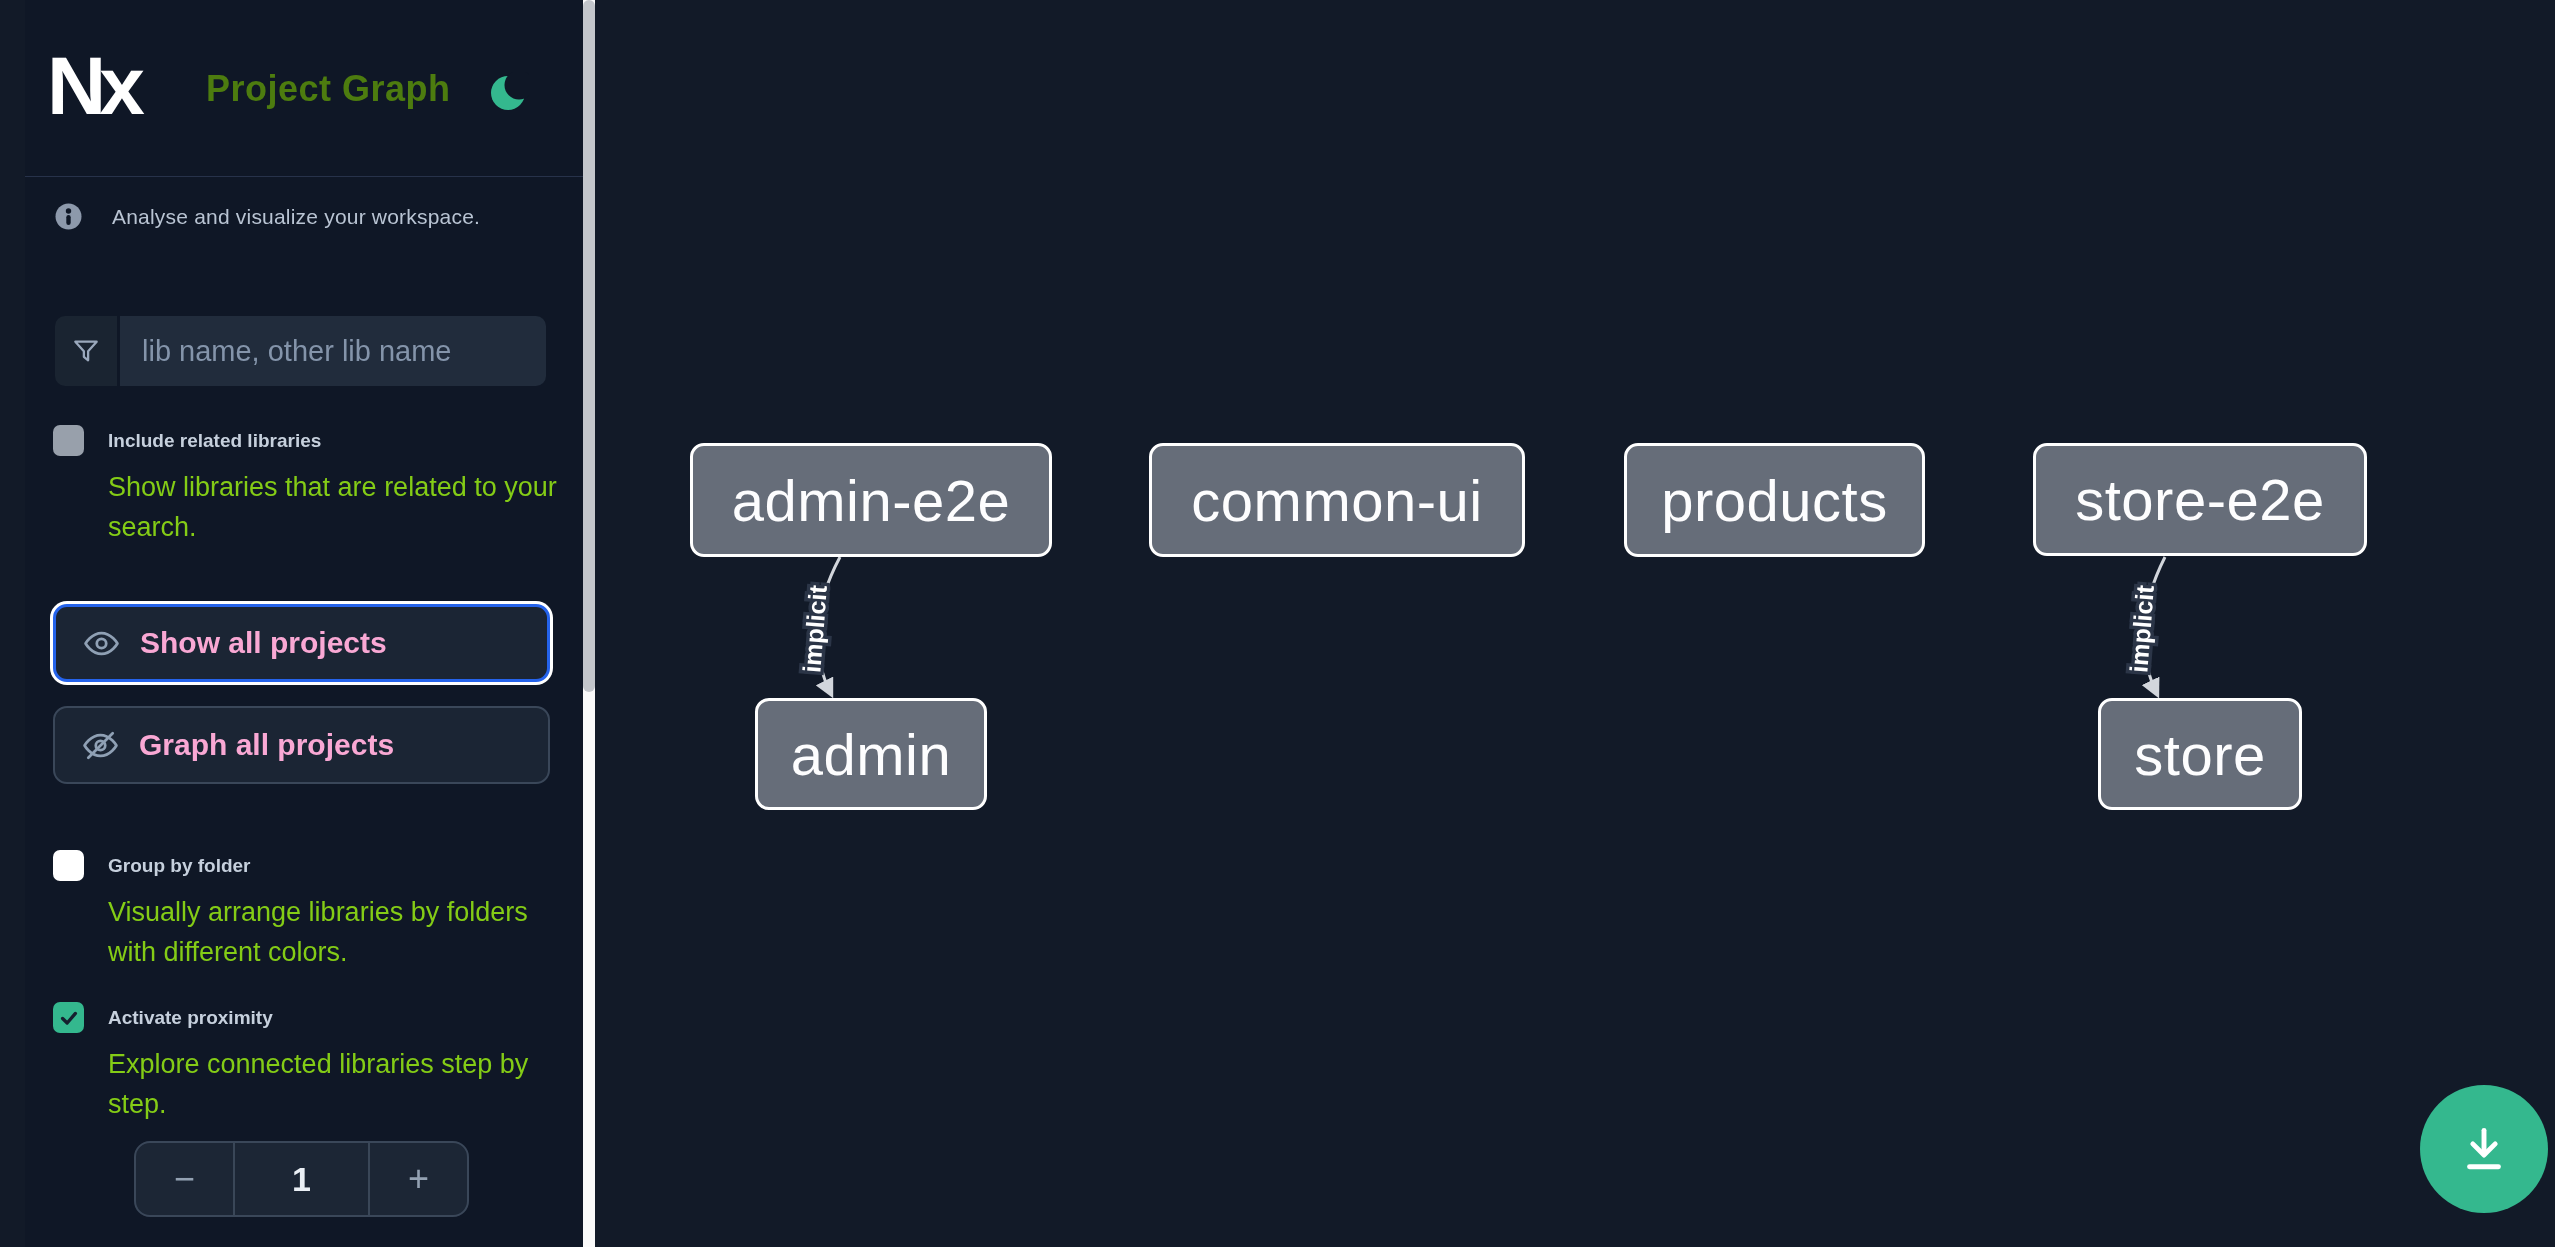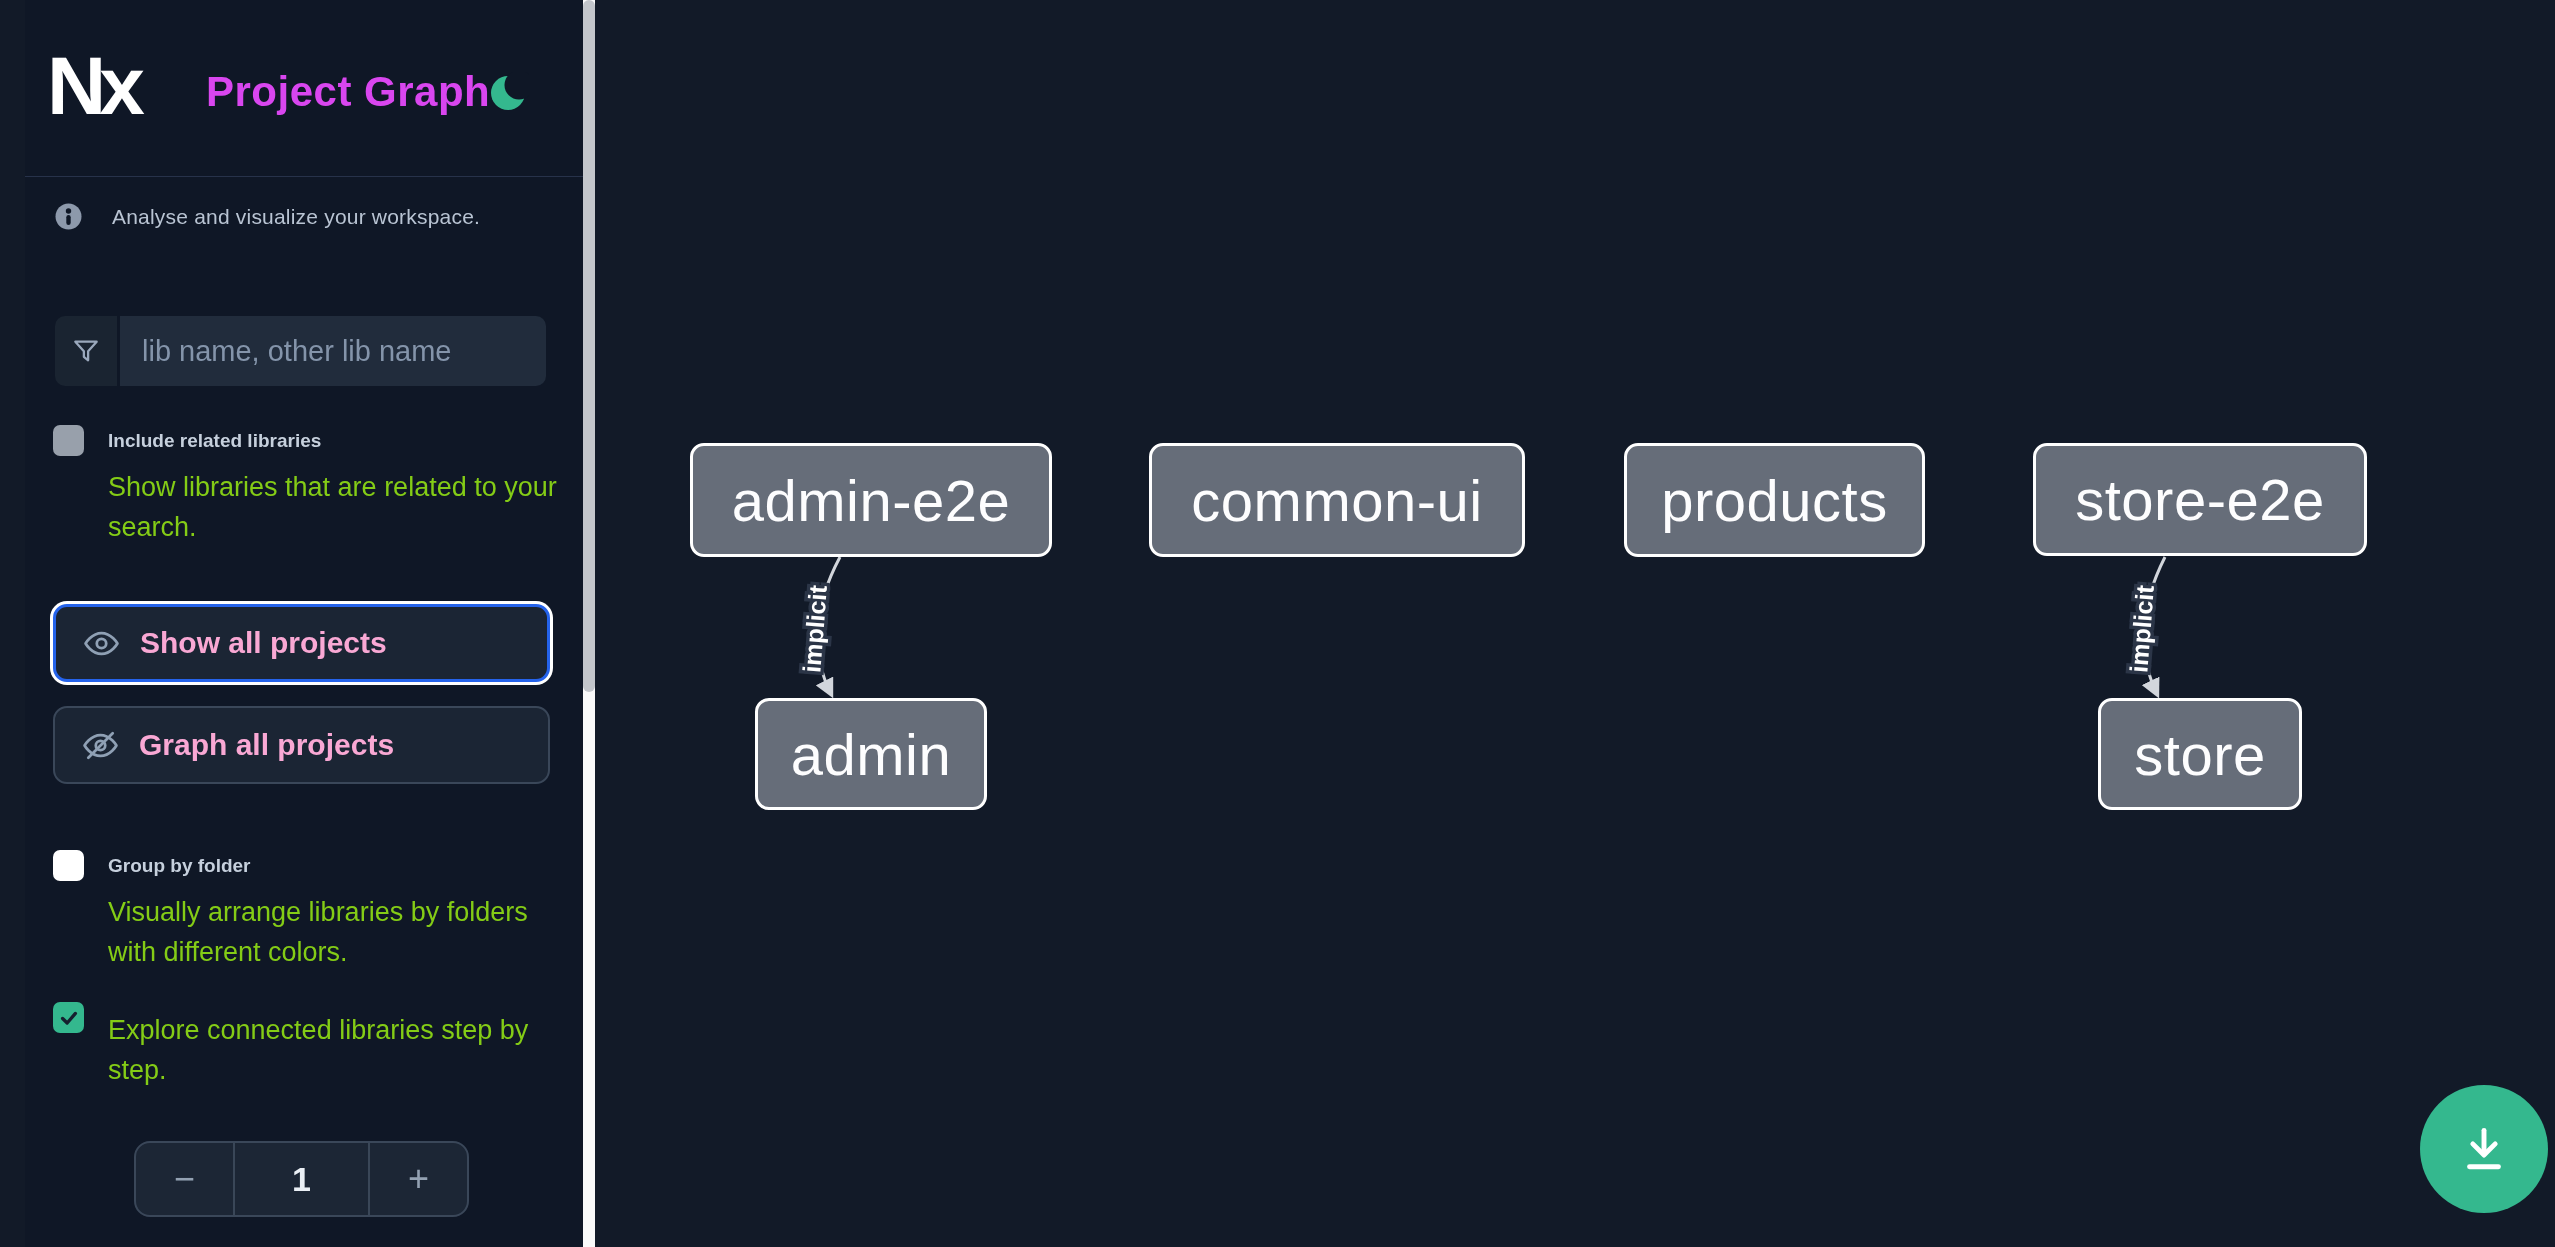--- a/index.html
+++ b/index.html
@@ -5,21 +5,21 @@
   * { margin:0; padding:0; box-sizing:border-box; }
   html,body { width:2555px; height:1247px; overflow:hidden; }
   body { font-family:"Liberation Sans", sans-serif; background:#121a28; }
   .app { position:relative; width:2555px; height:901px;margin-left:25px; }
 
   
   .sidebar { position:absolute; left:0; top:0; width:558px; height:1247px; background:#0f1726; }
   .sb-header { position:absolute; left:0; top:0; width:558px; height:177px; border-bottom:1px solid #27324a; }
   .logo { position:absolute; left:26px; top:50px; width:110px; height:76px; }
   .logo text { font-family:"Liberation Sans", sans-serif; }
-  .app-title { position:absolute; left:181px; top:68px; font-size:42px; font-weight:700; color:#d946ef; letter-spacing:0.5px; }
+  .app-title { position:absolute; left:181px; top:68px; font-size:36px; font-weight:700; color:#4d7c0f; letter-spacing:0.5px; }
   .moon { position:absolute; left:464px; top:72px; width:40px; height:40px; cursor:pointer; }
 
   .tagline-row { position:absolute; left:30px; top:203px; display:flex; align-items:center; gap:30px; }
   .tagline { font-size:21px; font-weight:500; color:#b9c4d3; letter-spacing:0.2px; }
 
   
   .filter { position:absolute; left:30px; top:316px; width:491px; height:70px; display:flex; }
   .filter-icon-cell { width:62px; height:70px; background:#1a2431; border-radius:10px 0 0 10px; display:flex; align-items:center; justify-content:center; }
   .filter-field { flex:1; height:70px; margin-left:3px; background:#212c3c; border:none; border-radius:0 10px 10px 0; padding:0 22px; font-size:29px; color:#cbd5e1; font-family:"Liberation Sans", sans-serif; outline:none; }
   .filter-field::placeholder { color:#8494aa; }
@@ -128,20 +128,21 @@
       <span class="opt-label">Group by folder</span>
       <span class="opt-desc">Visually arrange libraries by folders with different colors.</span>
     </div>
 
     <div class="opt" style="top:1001px;">
       <span class="cbx checked">
         <svg class="tick" width="22" height="22" viewBox="0 0 24 24" fill="none" stroke="#15202e" stroke-width="3.6" stroke-linecap="round" stroke-linejoin="round">
             <path d="M5 12.5 10 17.5 19 7"></path>
           </svg>
       </span>
+      <span class="opt-label">Activate proximity</span>
       <span class="opt-desc">Explore connected libraries step by step.</span>
     </div>
 
     <div class="stepper">
       <button class="step-btn">−</button>
       <div class="step-value">1</div>
       <button class="step-btn">+</button>
     </div>
   </div>
 

